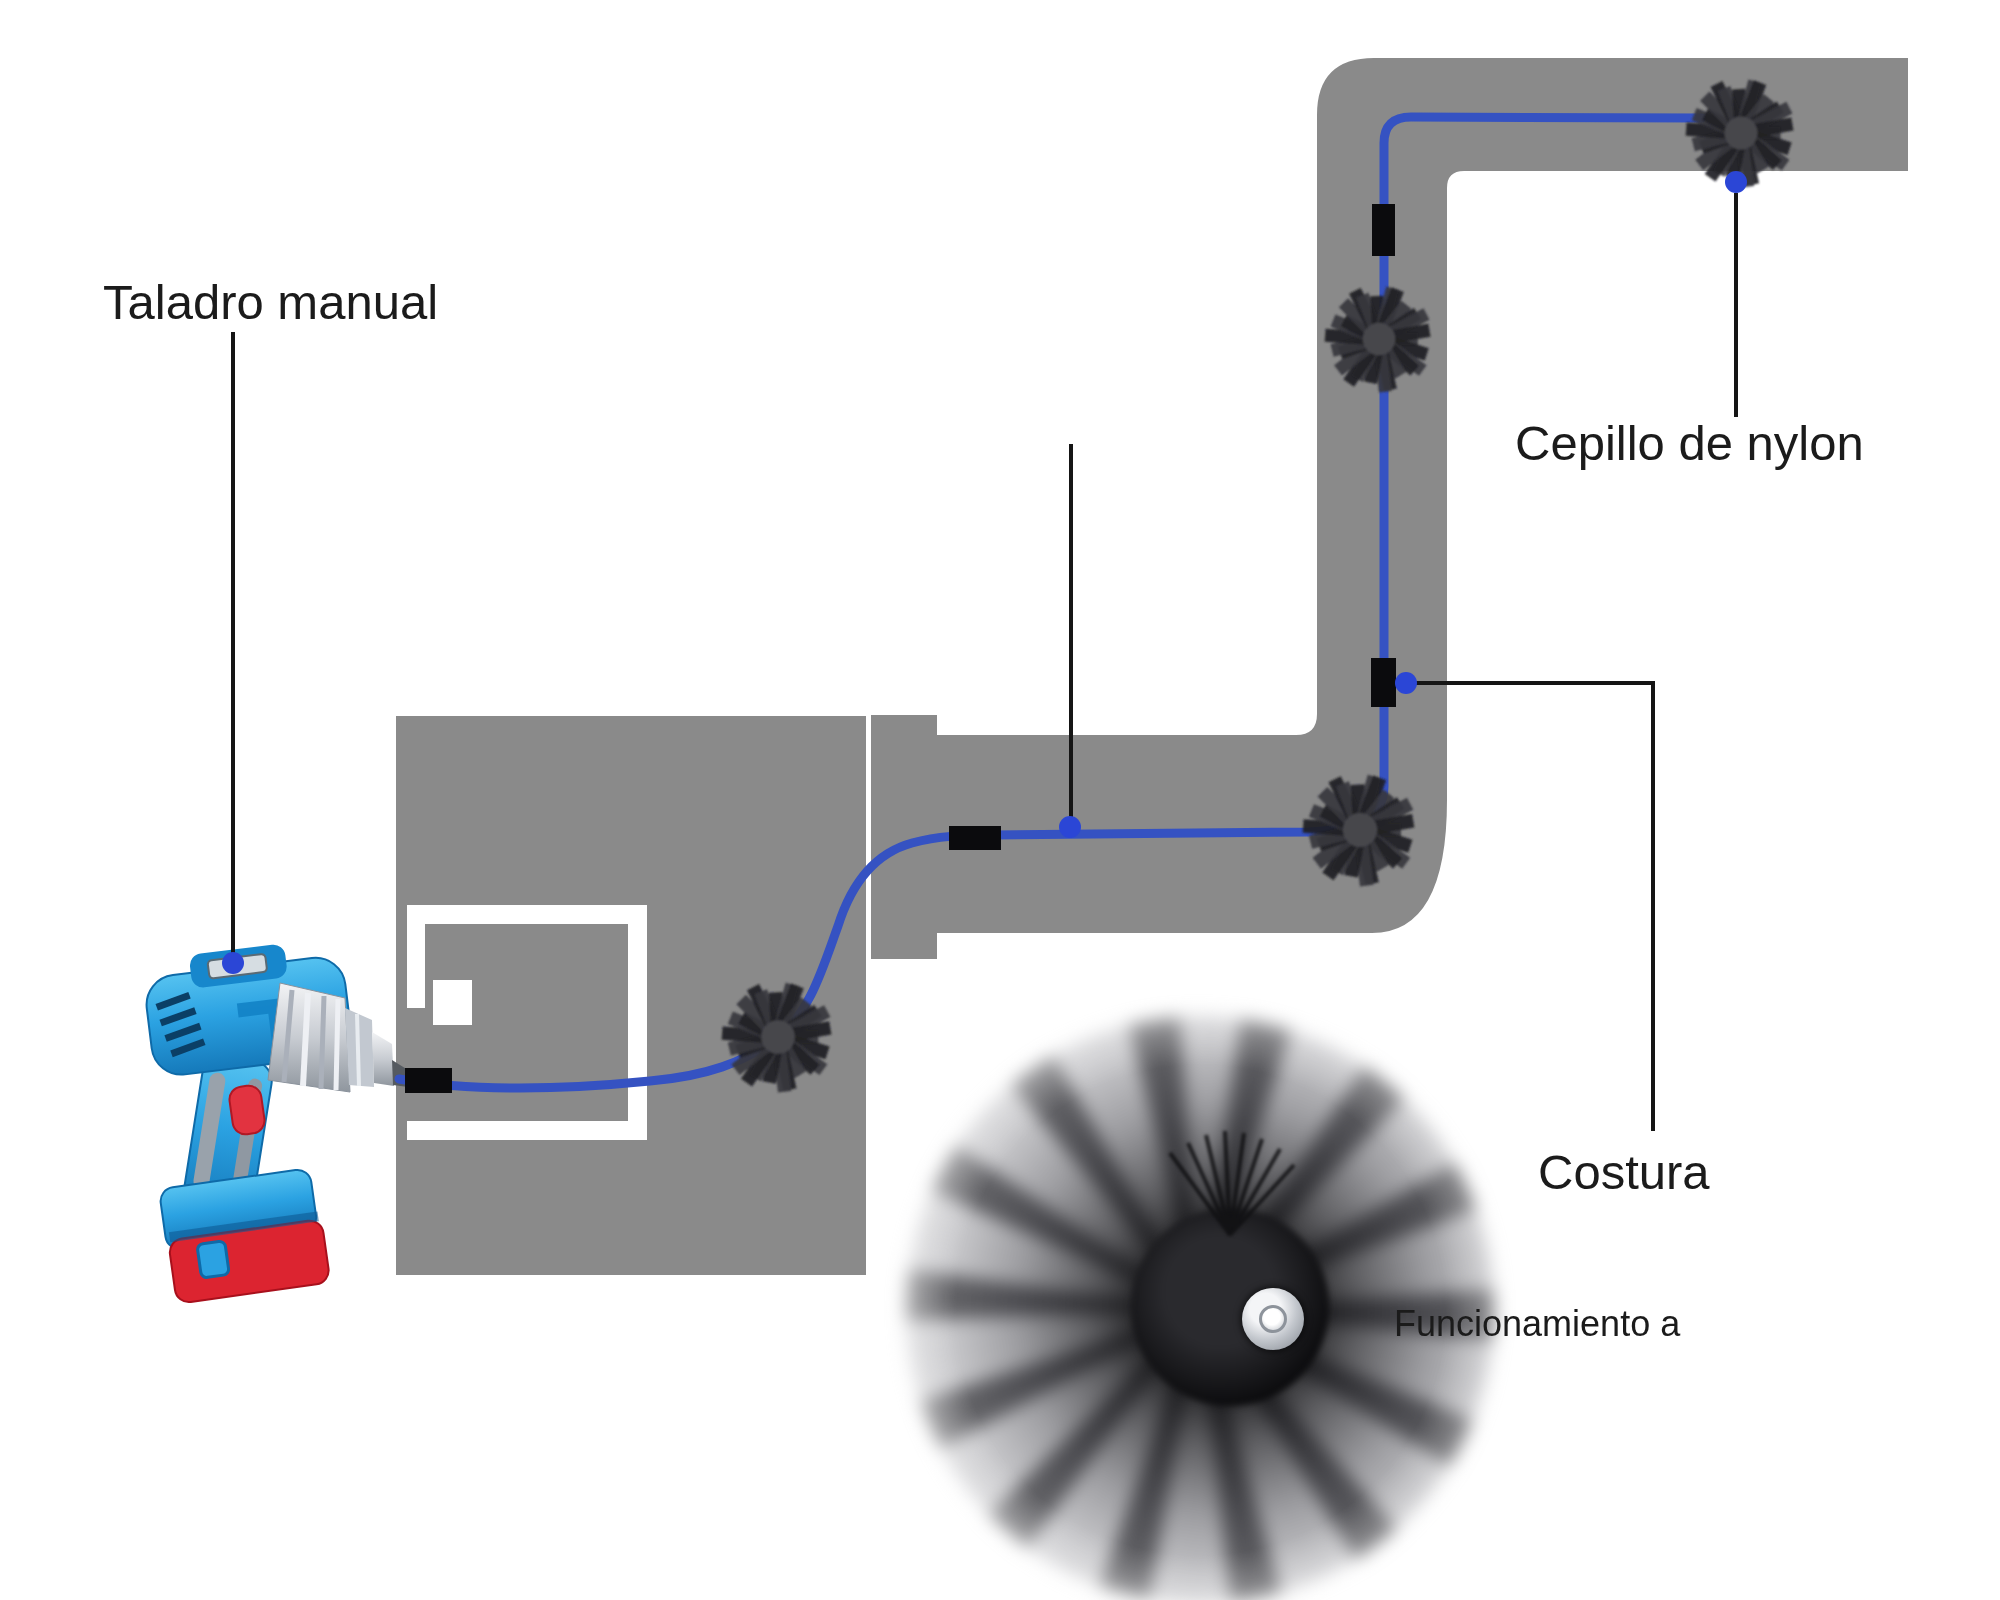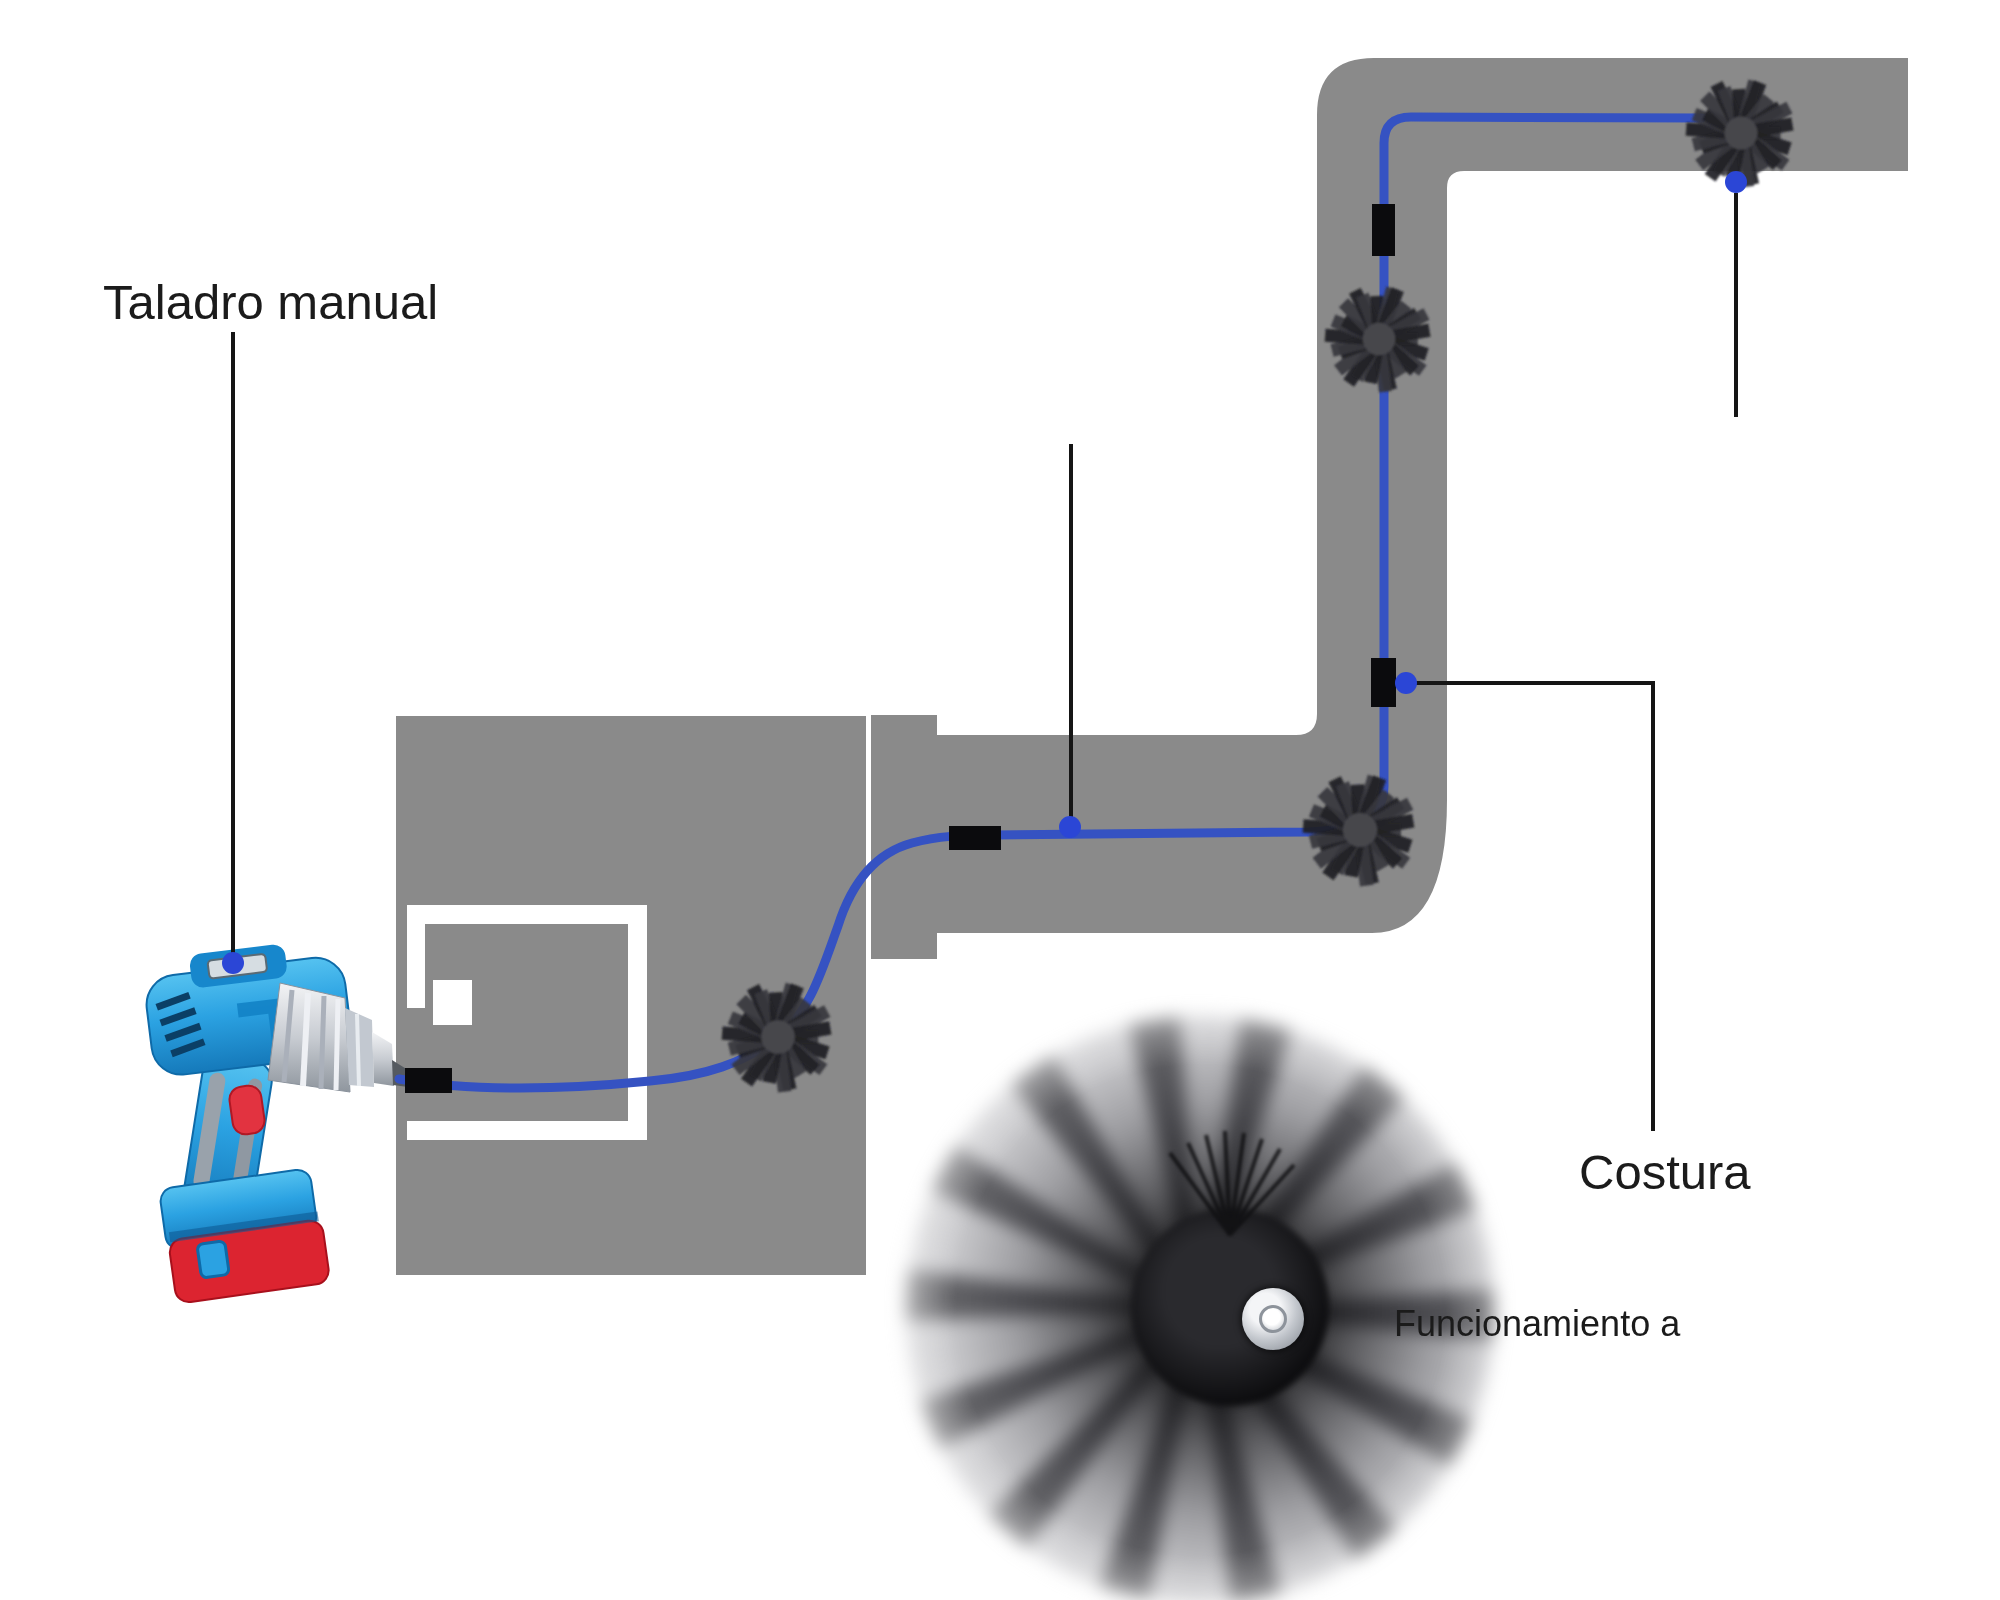--- a/index.html
+++ b/index.html
@@ -282,17 +282,18 @@
 
     <g style="fill:var(--dot-blue,#2b46d6)">
       <circle cx="233" cy="963" r="11"></circle>
       <circle cx="1070" cy="827" r="11"></circle>
       <circle cx="1406" cy="683" r="11"></circle>
       <circle cx="1736" cy="182" r="11"></circle>
     </g>
   </svg>
 
   <div class="label" id="label-taladro" style="left:103px;top:276px;">Taladro manual</div>
-  <div class="label" id="label-costura" style="left:1538px;top:1146px;margin-left:41px;">Costura</div>
+  <div class="label" id="label-cepillo" style="left:1515px;top:417px;">Cepillo de nylon</div>
+  <div class="label" id="label-costura" style="left:1538px;top:1146px;">Costura</div>
   <div class="label" id="label-funcionamiento" style="left:1394px;top:1301px;">
     <span>Funcionamiento a</span><br>
   </div>
 </div>
 
 </body></html>

